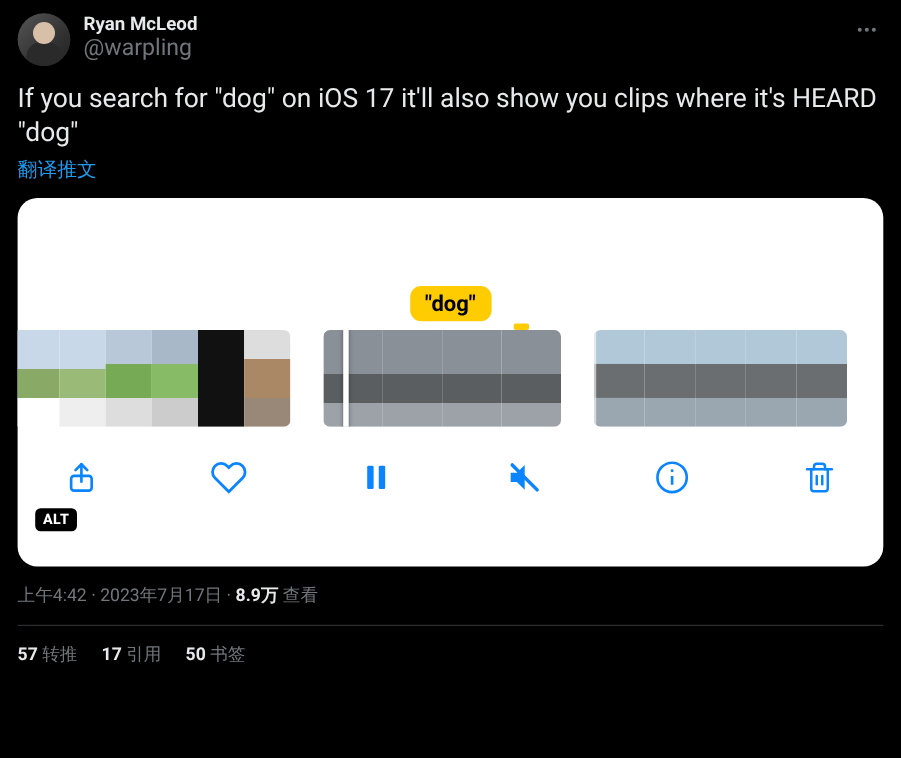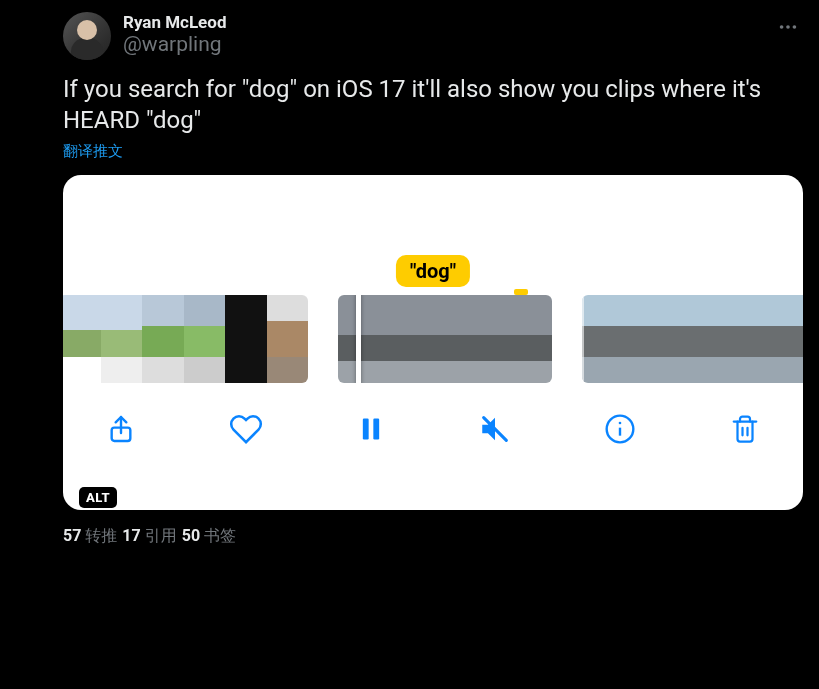--- a/index.html
+++ b/index.html
@@ -6,21 +6,20 @@
   body {
     background: #000;
     color: #e7e9ea;
     font-family: -apple-system, BlinkMacSystemFont, "Segoe UI", Roboto, Helvetica, Arial, sans-serif;
     width: 819px;
     height: 689px;
     overflow: hidden;
   }
   .tweet {
     padding: 12px 16px 0 16px;
-    margin-left: 47px;
   }
   .header {
     display: flex;
     align-items: flex-start;
     gap: 12px;
   }
   .avatar {
     width: 48px;
     height: 48px;
     border-radius: 50%;
@@ -62,21 +61,21 @@
   }
   .body-text {
     margin-top: 14px;
     font-size: 24px;
     line-height: 1.3;
     color: #e7e9ea;
   }
   .translate-link {
     margin-top: 6px;
     color: #1d9bf0;
-    font-size: 15px;
+    font-size: 18px;
     cursor: pointer;
     display: inline-block;
   }
   .media-card {
     margin-top: 14px;
     background: #fff;
     border-radius: 18px;
     overflow: hidden;
     position: relative;
     height: 335px;
@@ -159,41 +158,41 @@
     height: 36px;
     color: #0a84ff;
     cursor: pointer;
     display: flex;
     align-items: center;
     justify-content: center;
   }
   .alt-badge {
     position: absolute;
     left: 16px;
-    bottom: 2px;
+    bottom: 32px;
     background: #000;
     color: #fff;
     font-weight: 800;
     font-size: 13px;
     padding: 3px 7px;
     border-radius: 5px;
     letter-spacing: .5px;
   }
   .meta-row {
     margin-top: 16px;
     font-size: 16px;
     color: #71767b;
     border-bottom: 1px solid #2f3336;
     padding-bottom: 16px;
   }
   .meta-row .sep { margin: 0 4px; }
   .meta-row .views-count { color: #e7e9ea; font-weight: 700; }
   .stats-row {
     display: flex;
-    gap: 5px;
+    gap: 22px;
     font-size: 16px;
     color: #71767b;
     padding-top: 16px;
   }
   .stats-row .stat .num {
     color: #e7e9ea;
     font-weight: 700;
     margin-right: 4px;
   }
   svg { display: block; }
@@ -292,20 +291,23 @@
             <path d="M6 6v14a2 2 0 0 0 2 2h8a2 2 0 0 0 2-2V6"></path>
             <line x1="10" y1="11" x2="10" y2="17"></line>
             <line x1="14" y1="11" x2="14" y2="17"></line>
           </svg>
       </div>
     </div>
 
     <div class="alt-badge">ALT</div>
   </div>
 
+  <div class="meta-row">
+    <span>上午4:42</span><span class="sep">·</span><span>2023年7月17日</span><span class="sep">·</span><span class="views-count">8.9万</span> <span>查看</span>
+  </div>
 
   <div class="stats-row">
     <div class="stat"><span class="num">57</span><span>转推</span></div>
     <div class="stat"><span class="num">17</span><span>引用</span></div>
     <div class="stat"><span class="num">50</span><span>书签</span></div>
   </div>
 
 </div>
 
 </body></html>

